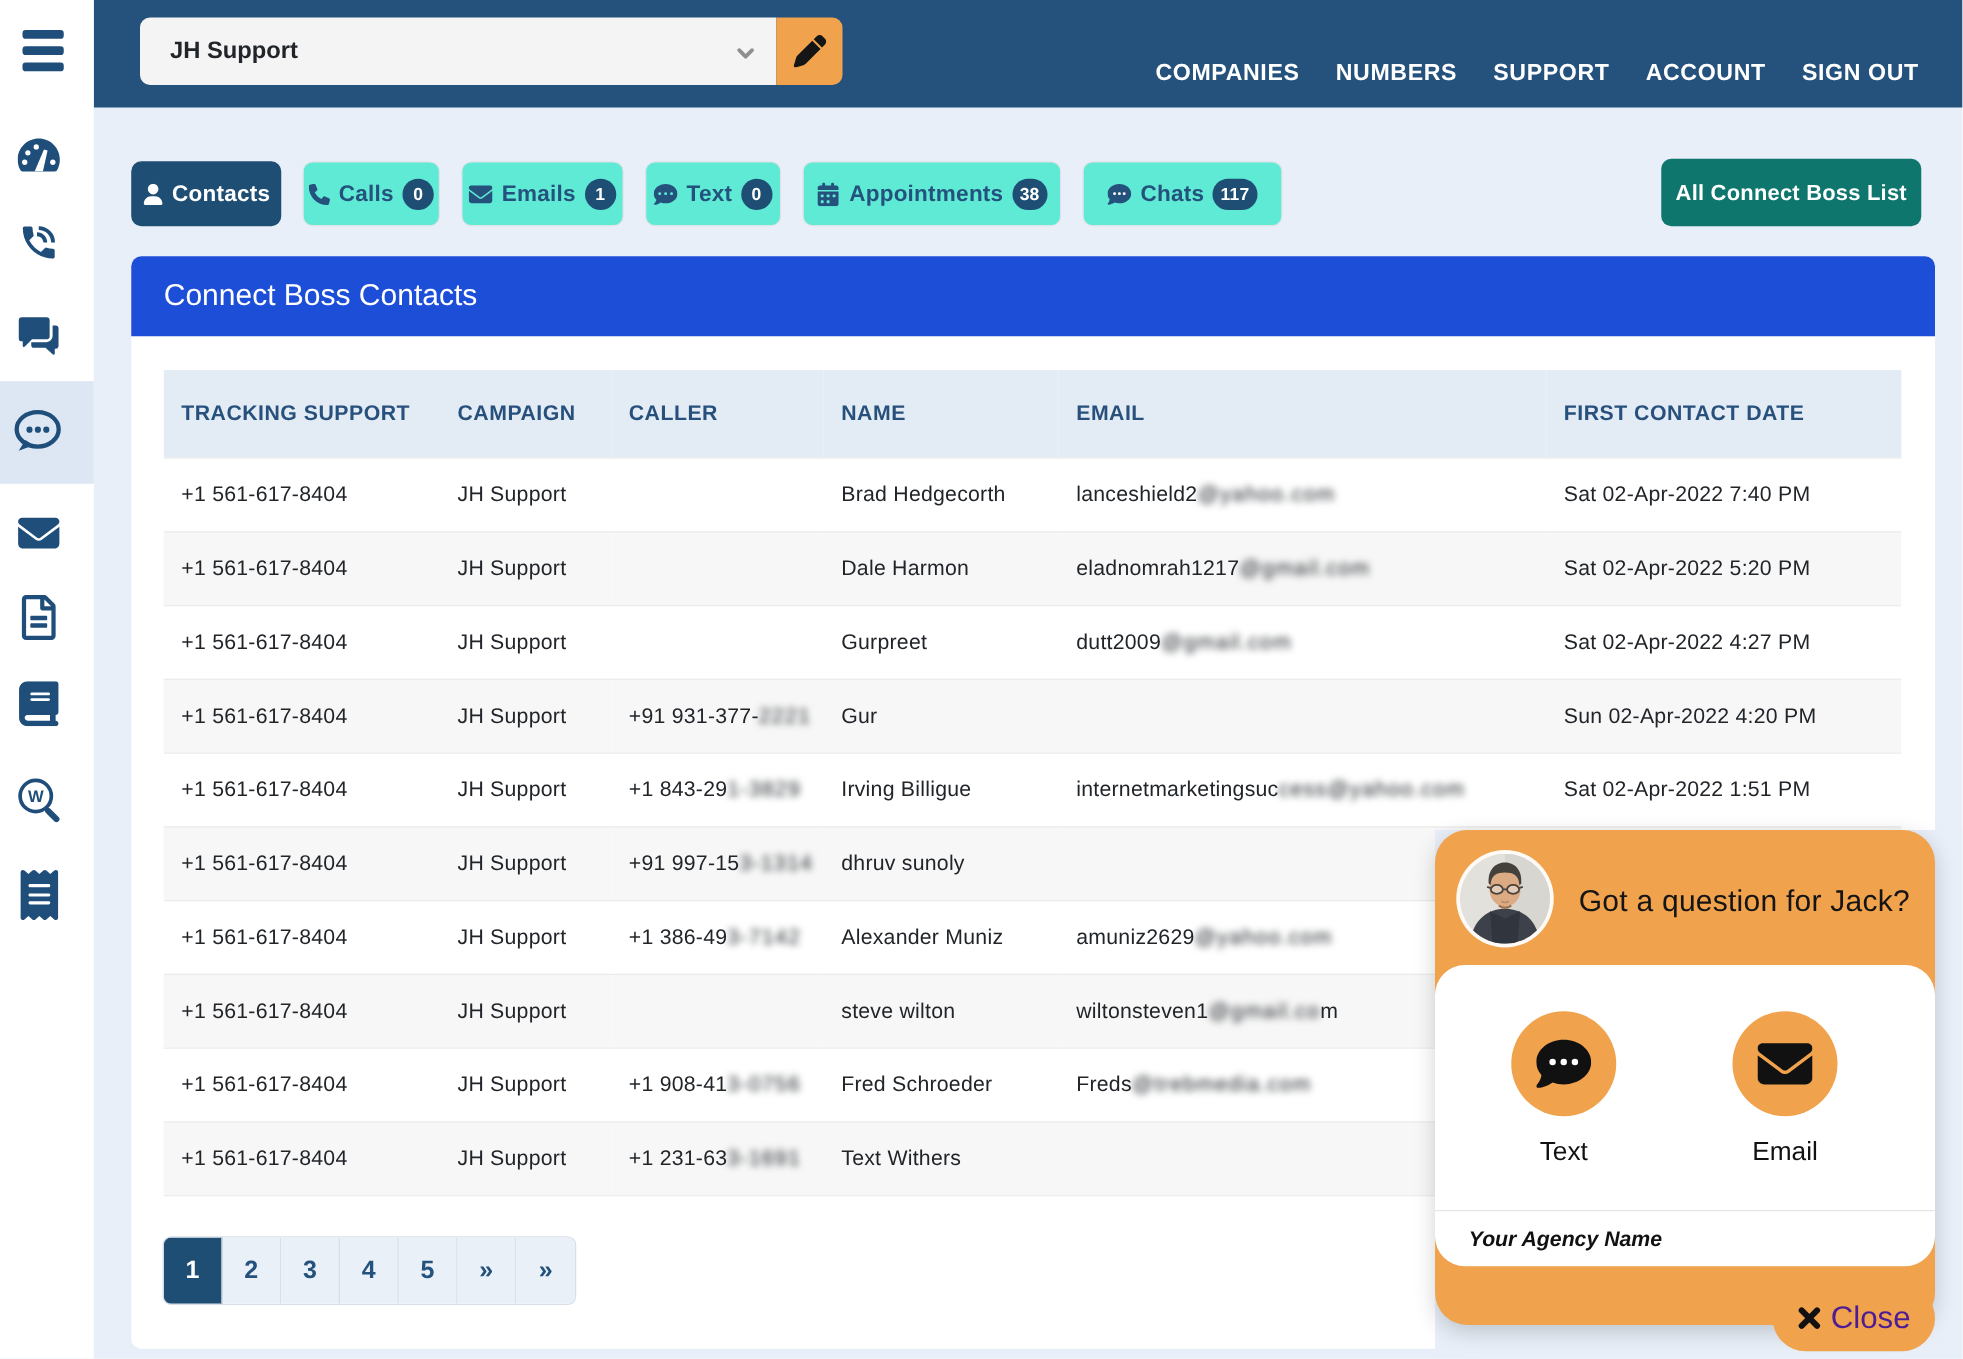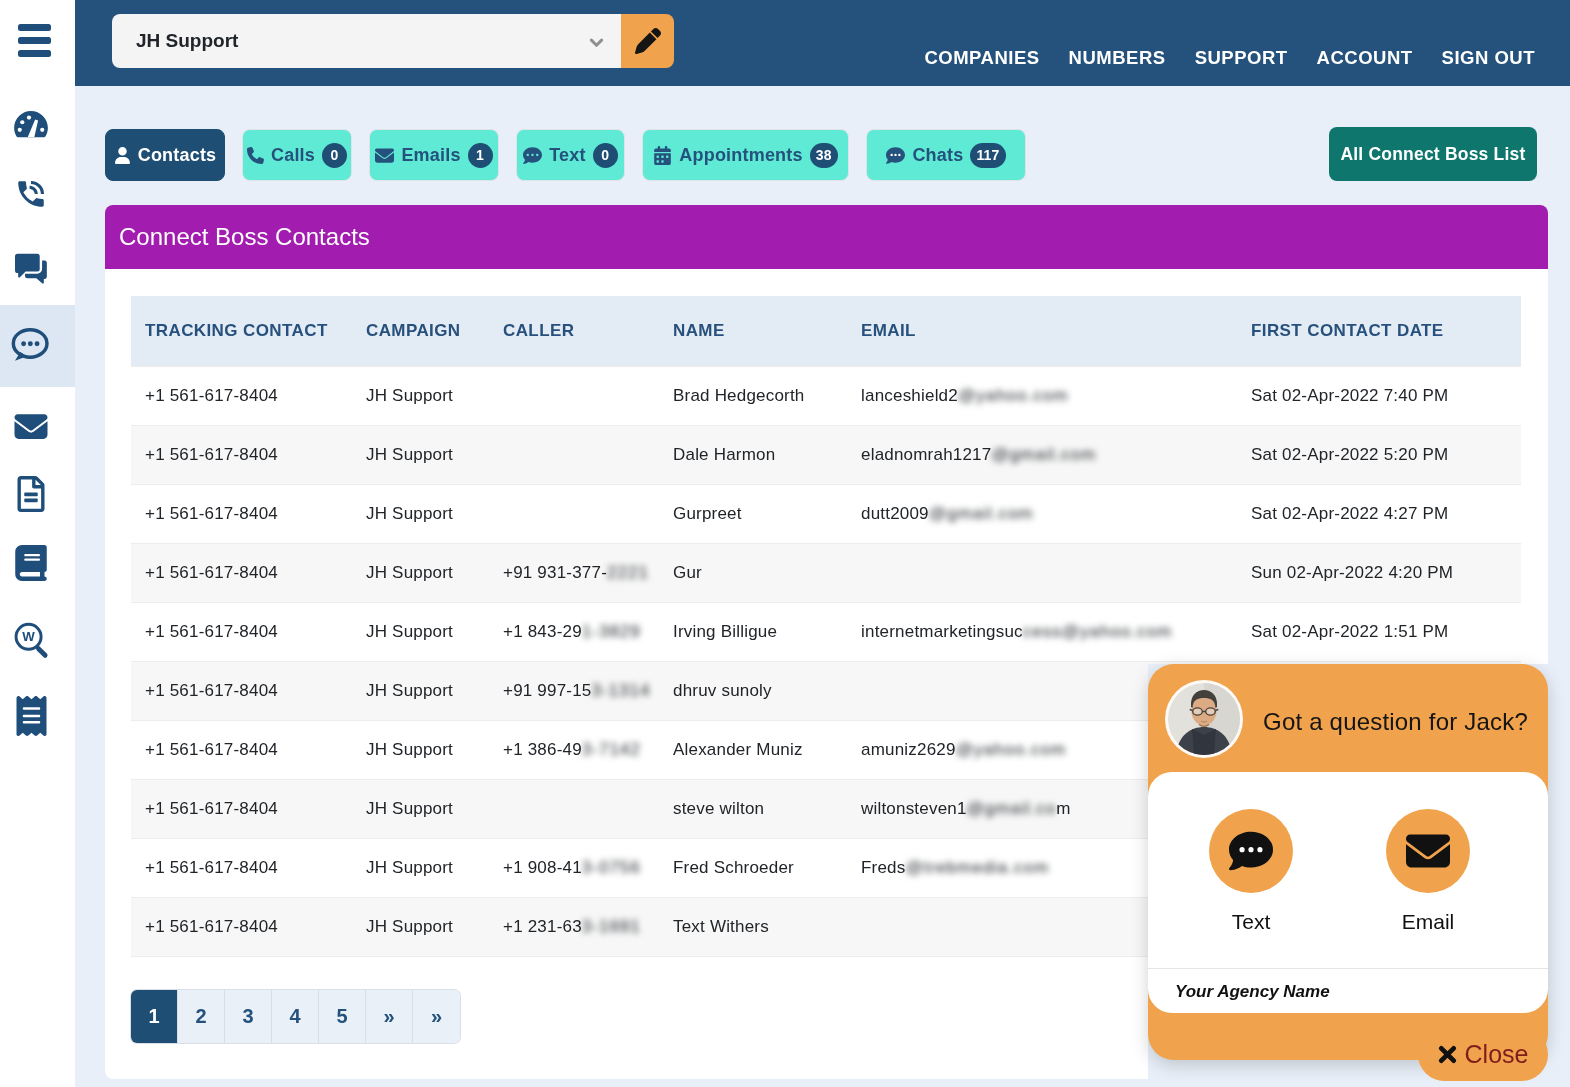--- a/index.html
+++ b/index.html
@@ -27,21 +27,21 @@
 .tabs { position:absolute; left:105px; top:129px; display:flex; gap:17px; }
 .tab { height:52px; background:#5eead4; border:1px solid #dfe3e8; border-radius:8px; display:flex; align-items:center; justify-content:center; gap:7px; color:#24527c; font-size:18px; font-weight:bold; letter-spacing:0.2px; }
 .tab svg { width:19px; height:19px; fill:#24527c; flex:none; }
 .tab .badge { background:#1f4e74; color:#fff; min-width:25px; height:25px; border-radius:13px; font-size:14px; display:flex; align-items:center; justify-content:center; padding:0 6px; }
 .tab.active { background:#1f4e74; color:#fff; border-color:#1f4e74; }
 .tab.active svg { fill:#fff; }
 .allbtn { position:absolute; right:33px; top:127px; width:208px; height:54px; background:#0f766e; color:#fff; font-size:17.5px; font-weight:bold; border-radius:8px; display:flex; align-items:center; justify-content:center; letter-spacing:0.2px; }
 
 
 .panel { position:absolute; left:105px; top:205px; width:1443px; height:874px; background:#fff; border-radius:8px; }
-.panel-h { height:64px; background:#a21caf; border-radius:8px 8px 0 0; display:flex; align-items:center; padding-left:14px; color:#fff; font-size:24px; }
+.panel-h { height:64px; background:#1d4ed8; border-radius:8px 8px 0 0; display:flex; align-items:center; padding-left:26px; color:#fff; font-size:24px; }
 
 
 table { position:absolute; left:26px; top:91px; width:1390px; border-collapse:collapse; font-size:17px; color:#212529; }
 thead th { background:#e3ebf5; color:#27517c; font-size:17px; font-weight:bold; text-align:left; height:70px; padding:0 8px 0 14px; letter-spacing:0.4px; }
 tbody td { height:59px; padding:0 8px 0 14px; border-top:1px solid #ececec; letter-spacing:0.2px; }
 tbody tr:nth-child(even) { background:#f7f7f7; }
 tbody tr:last-child td { border-bottom:1px solid #ececec; }
 .blur { filter:blur(3px); letter-spacing:1px; }
 
 
@@ -52,21 +52,21 @@
 
 
 .widget { position:absolute; left:1148px; top:664px; width:400px; height:396px; background:#f0a24c; border-radius:26px; z-index:10; box-shadow:0 5px 18px rgba(0,0,0,0.18); }
 .widget .avatar { position:absolute; left:20px; top:19px; width:72px; height:72px; border-radius:50%; background:#fff; overflow:hidden; box-shadow:0 0 0 3px rgba(255,255,255,0.95); }
 .widget .wtitle { position:absolute; left:100px; top:44px; width:295px; text-align:center; color:#151515; font-size:24px; letter-spacing:0.2px; }
 .wbody { position:absolute; left:0; top:108px; width:400px; height:241px; background:#fff; border-radius:24px; }
 .circbtn { position:absolute; width:84px; height:84px; border-radius:50%; background:#f0a24c; display:flex; align-items:center; justify-content:center; }
 .wlabel { position:absolute; font-size:21px; color:#111; text-align:center; width:84px; }
 .wdivider { position:absolute; left:0; top:196px; width:100%; border-top:1px solid #e5e5e5; }
 .agency { position:absolute; left:27px; top:210px; font-size:17px; font-style:italic; font-weight:bold; color:#111; }
-.closebtn { position:absolute; left:1418px; top:1028px; width:130px; height:53px; background:#f0a24c; border-radius:29px; display:flex; align-items:center; justify-content:center; gap:8px; color:#7f1d1d; font-size:25px; z-index:11; }
+.closebtn { position:absolute; left:1418px; top:1028px; width:130px; height:53px; background:#f0a24c; border-radius:29px; display:flex; align-items:center; justify-content:center; gap:8px; color:#4c1d95; font-size:25px; z-index:11; }
 </style>
 </head>
 <body>
 
 <div class="topbar">
   <div class="selwrap">
     <div class="seltext">JH Support</div>
     <svg class="caret" viewBox="0 0 16 16">
         <path d="M2.5 5.5l5.5 5.5 5.5-5.5" stroke="#8f8f8f" stroke-width="3.2" fill="none" stroke-linecap="round" stroke-linejoin="round"></path>
       </svg>
@@ -175,21 +175,21 @@
         <circle cx="360" cy="240" r="32" fill="#fff"></circle>
       </svg>Chats<span class="badge">117</span></div>
 </div>
 <div class="allbtn">All Connect Boss List</div>
 
 <div class="panel">
   <div class="panel-h">Connect Boss Contacts</div>
   <table>
     <thead>
       <tr>
-          <th style="width:221px">TRACKING CONTACT</th>
+          <th style="width:221px">TRACKING SUPPORT</th>
           <th style="width:137px">CAMPAIGN</th>
           <th style="width:170px">CALLER</th>
           <th style="width:188px">NAME</th>
           <th style="width:390px">EMAIL</th>
           <th>FIRST CONTACT DATE</th>
         </tr>
     </thead>
     <tbody>
       <tr>
           <td>+1 561-617-8404</td>

